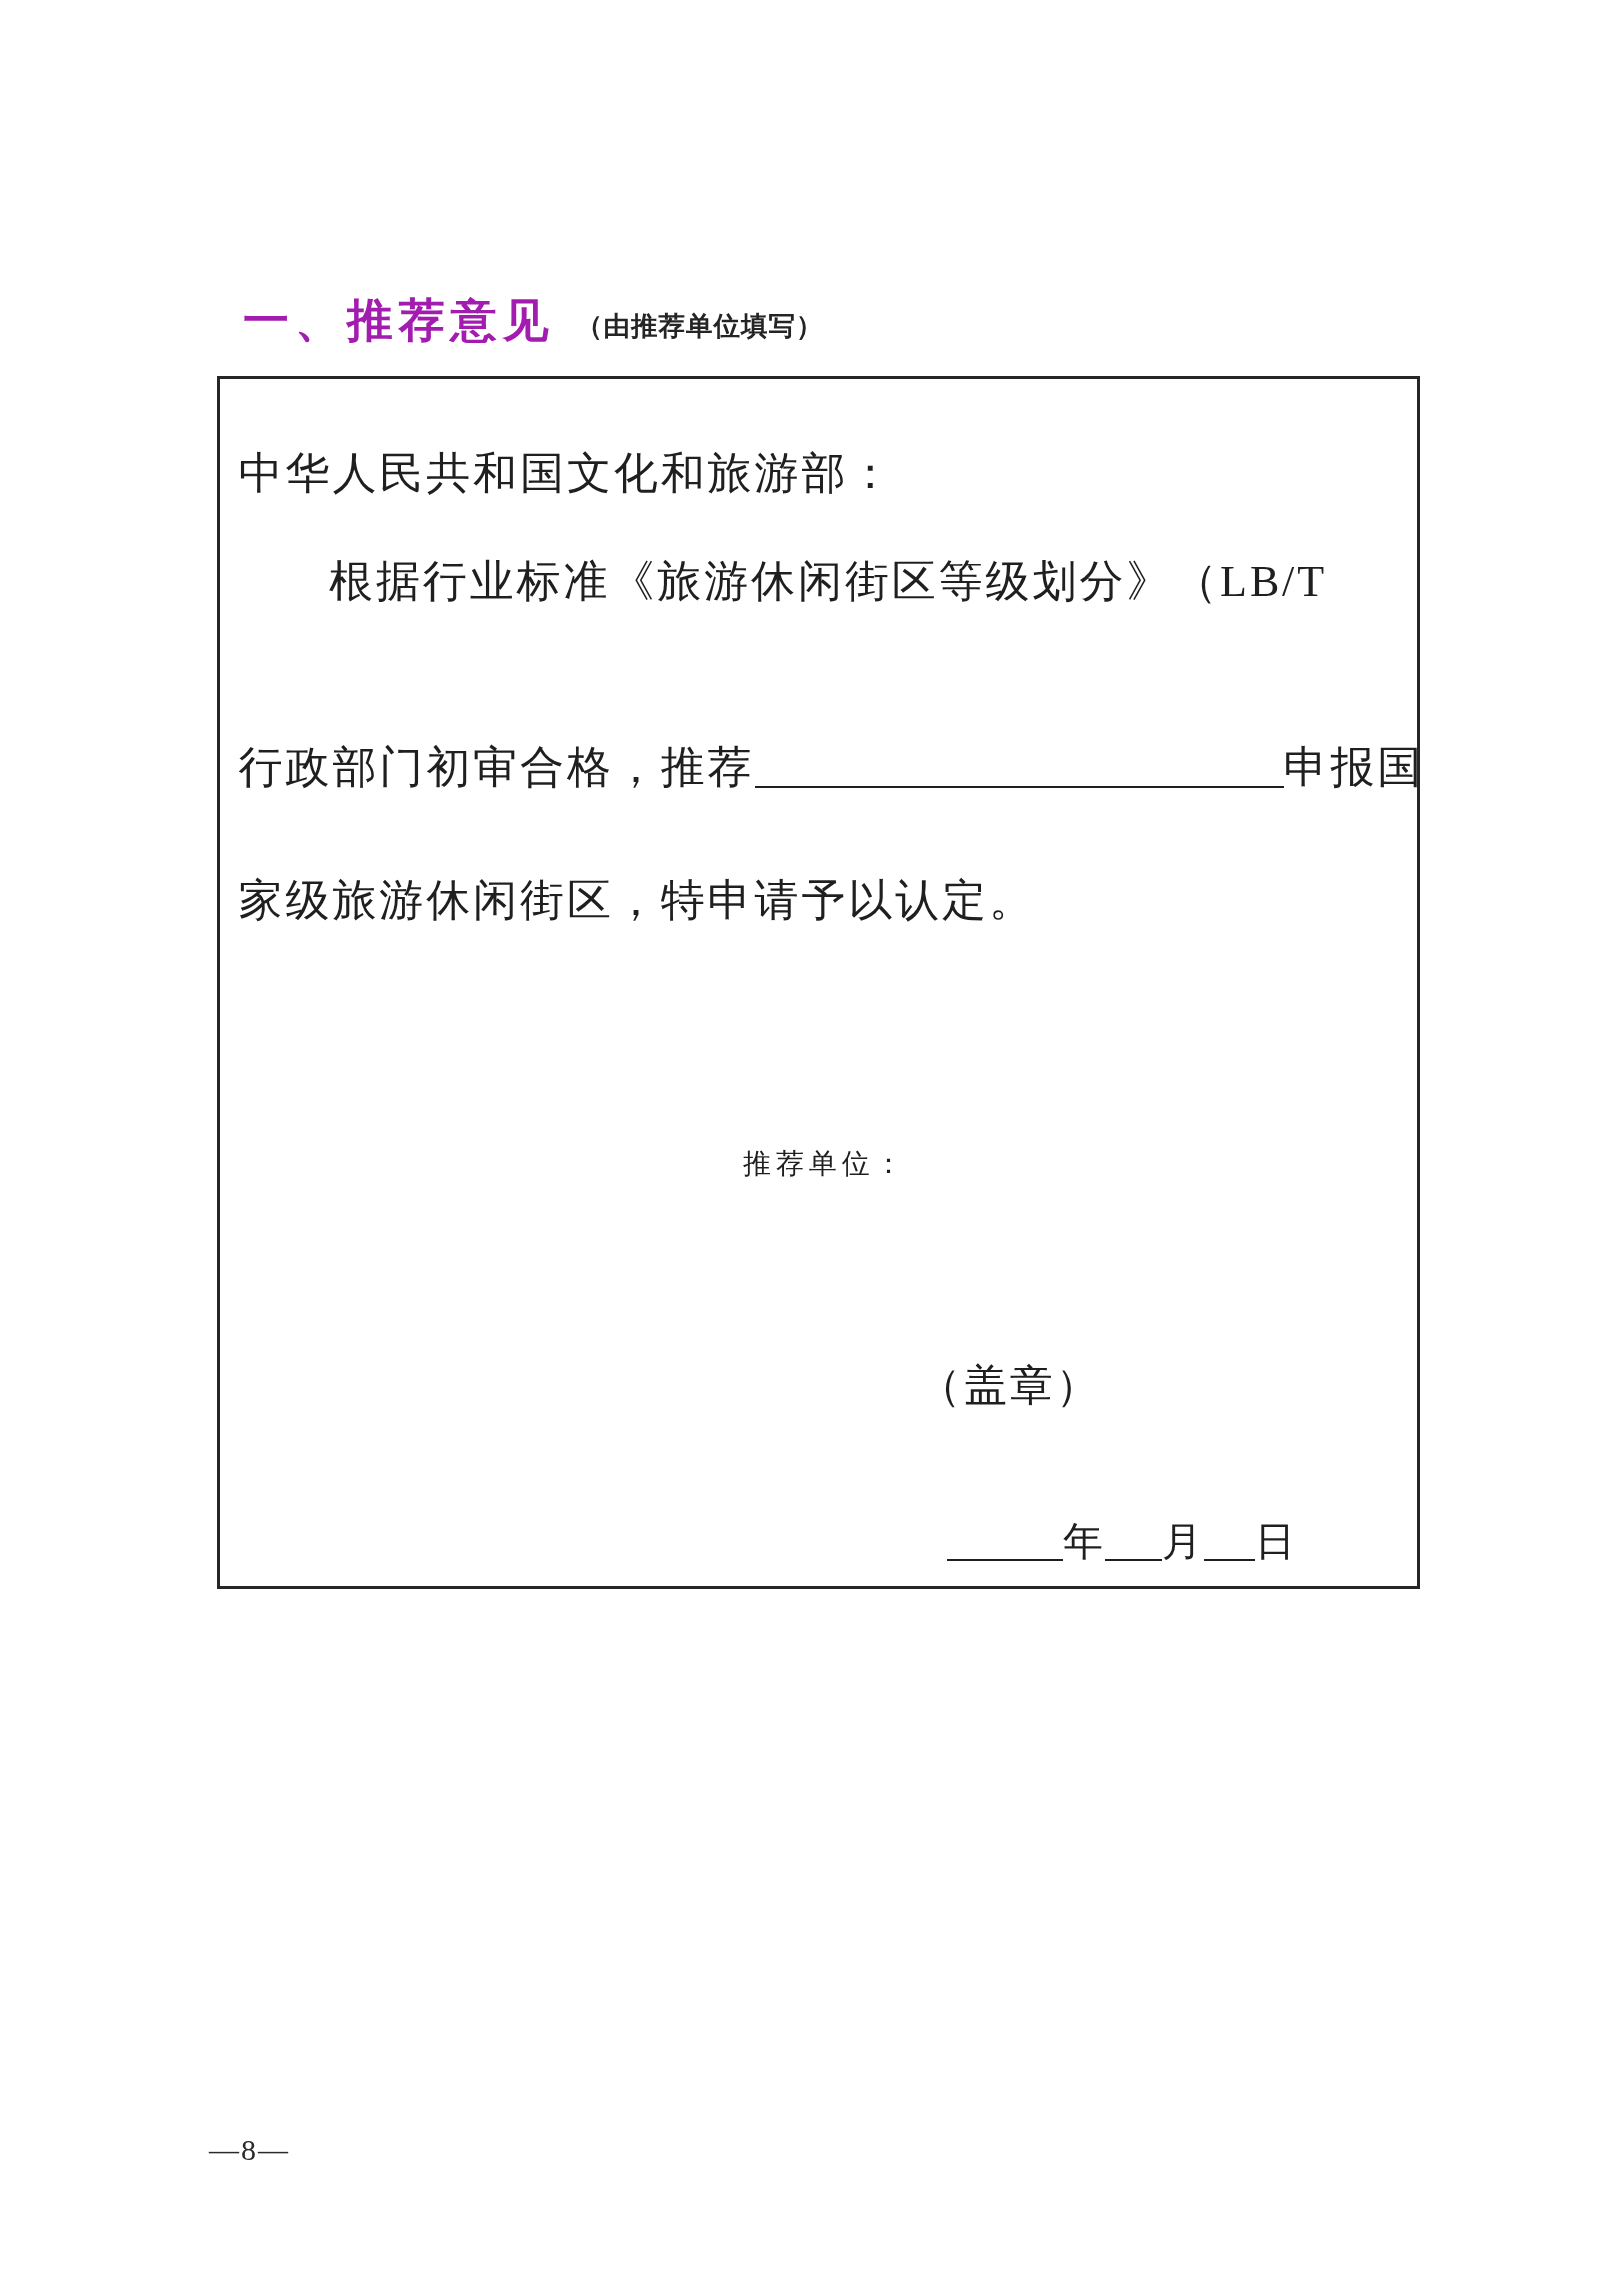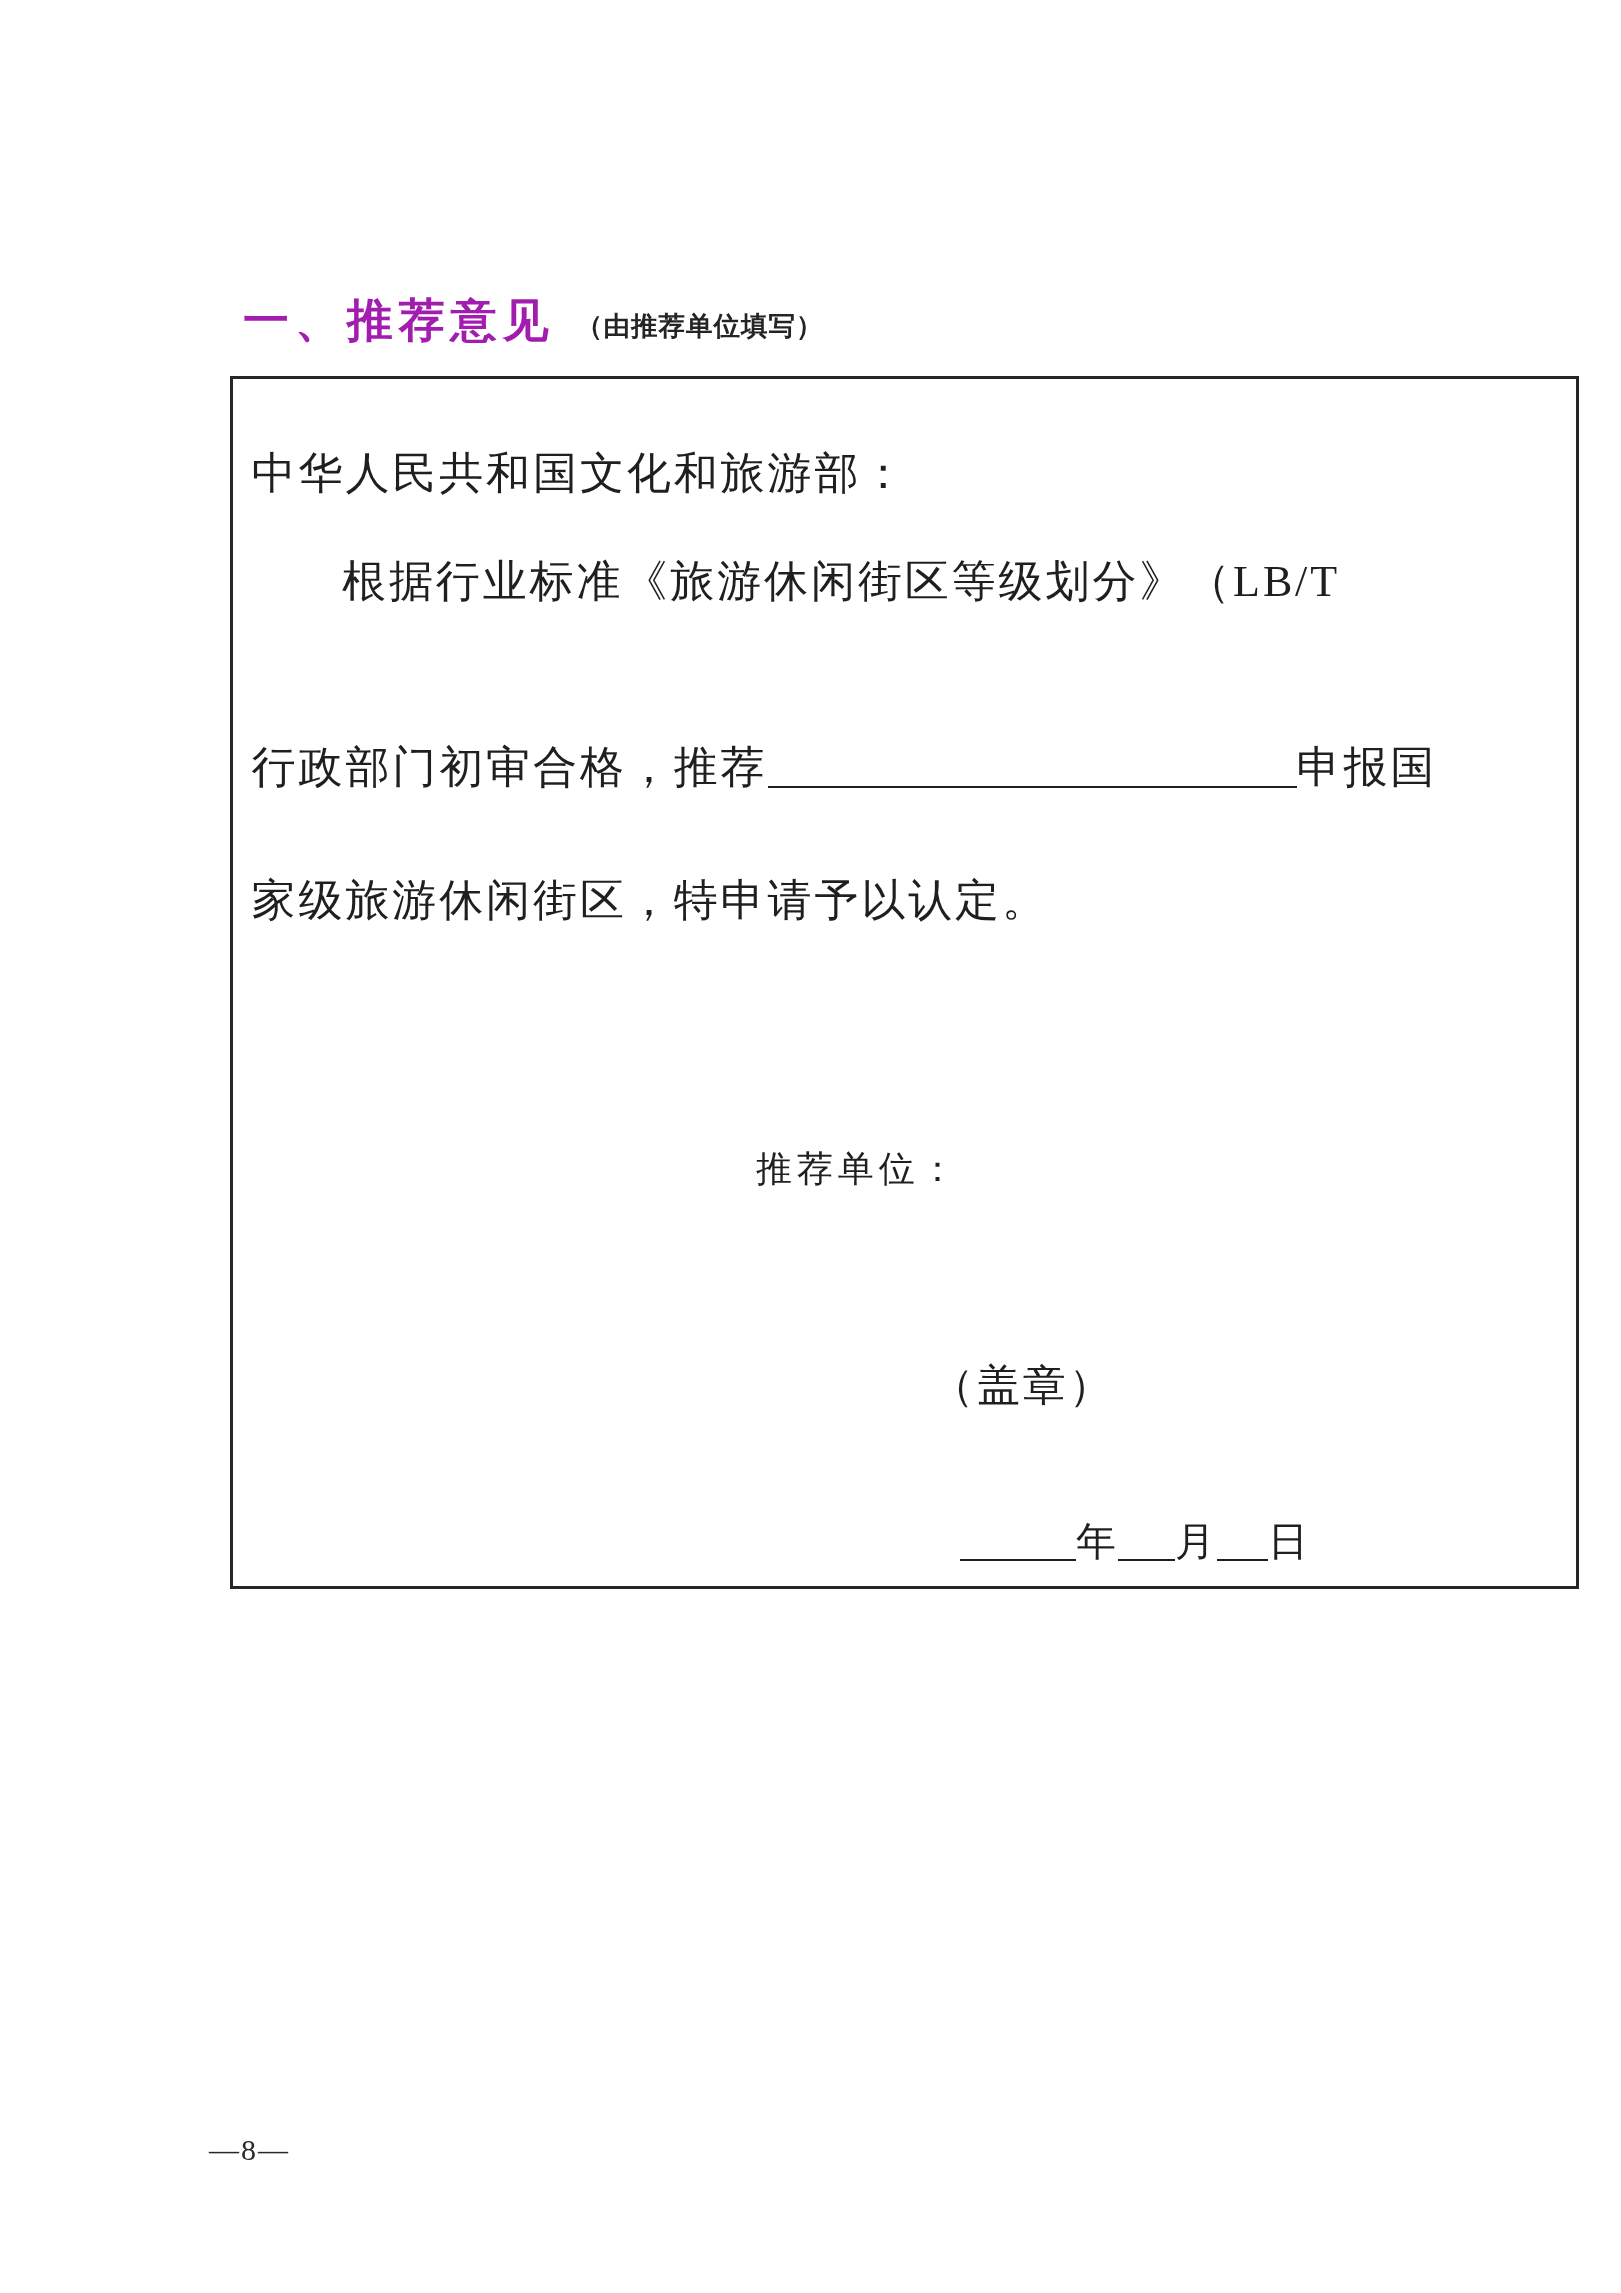--- a/index.html
+++ b/index.html
@@ -34,23 +34,23 @@
     font-weight: bold;
     font-size: 26.5px;
     letter-spacing: 1px;
     color: #242424;
     white-space: nowrap;
   }
 
   
   .rec-box {
     position: absolute;
-    left: 230px;
+    left: 217px;
     top: 376px;
-    width: 1349px;
+    width: 1203px;
     height: 1213px;
     border: 3.9px solid #262626;
     box-sizing: border-box;
     background: #ffffff;
   }
 
   .line {
     position: absolute;
     white-space: nowrap;
     font-size: 44px;
@@ -72,21 +72,21 @@
   .w-province { width: 155px; }
   .w-street   { width: 529px; }
   .w-year     { width: 116px; }
   .w-month    { width: 57px;  }
   .w-day      { width: 51px;  }
 
   .recommender-label {
     position: absolute;
     left: 523px;
     top: 766px;
-    font-size: 36px;
+    font-size: 28px;
     letter-spacing: 4.9px;
     white-space: nowrap;
   }
   .seal-label {
     position: absolute;
     left: 698px;
     top: 978px;
     font-size: 43px;
     letter-spacing: 2.9px;
     white-space: nowrap;

